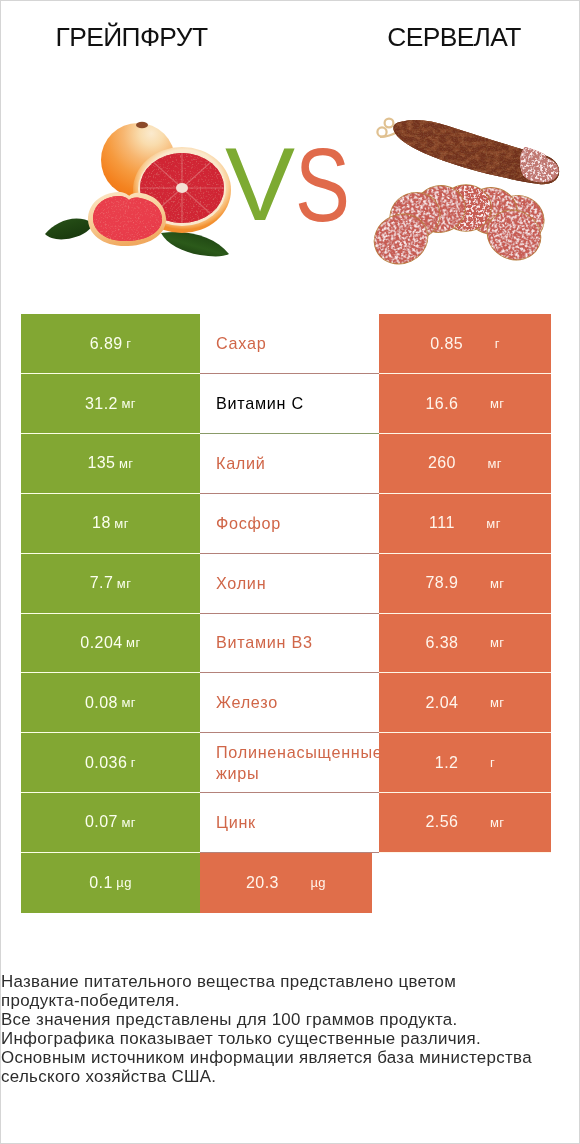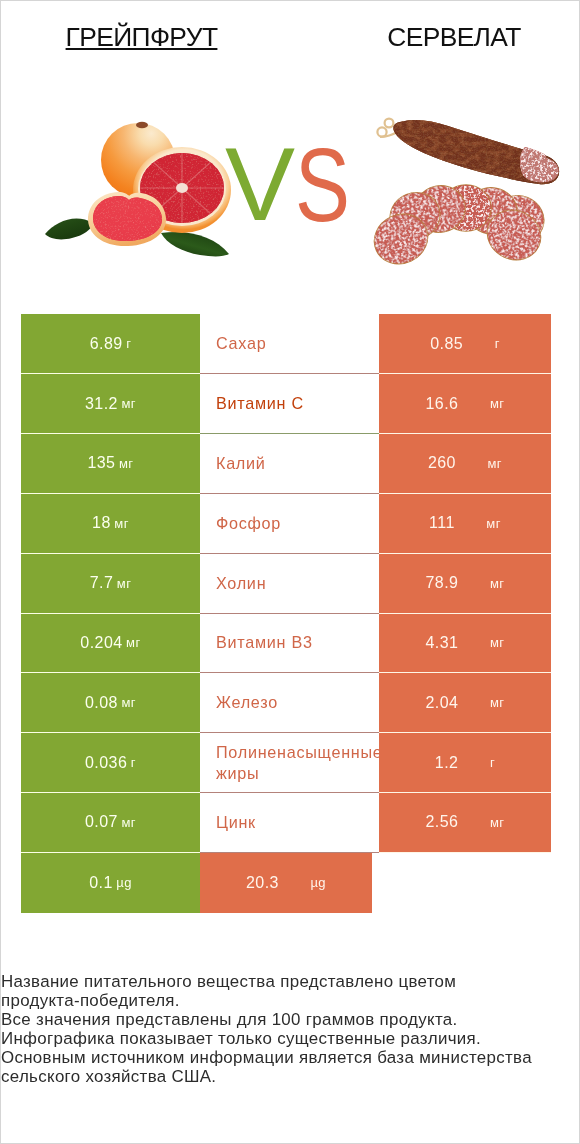--- a/index.html
+++ b/index.html
@@ -3,41 +3,41 @@
 <meta charset="utf-8">
 <style>
   html,body{margin:0;padding:0;}
   body{width:580px;height:1144px;background:#fff;
        font-family:"Liberation Sans",sans-serif;
        border:1px solid #d5d5d5;box-sizing:border-box;overflow:hidden;}
   .page{position:relative;width:578px;height:1142px;}
 
   .title{position:absolute;top:20.5px;font-size:26.4px;color:#111111;
          white-space:nowrap;font-weight:400;letter-spacing:-0.62px;}
-  #title-left{left:16px;width:249px;text-align:center;text-decoration:underline;}
+  #title-left{left:6px;width:249px;text-align:center;}
   #title-right{left:321px;width:264px;text-align:center;}
 
   .hero{position:absolute;top:0;left:0;width:578px;height:290px;}
   .heroimg{position:absolute;top:0;left:-1px;}
   .vs{position:absolute;font-size:103px;line-height:1;font-weight:400;}
   #vs-v{transform-origin:left top;}
   #vs-s{transform-origin:left top;}
   #vs-v{left:224px;top:132px;color:#7daa32;transform:scaleX(1.02);}
   #vs-s{left:294px;top:133px;color:#e06a4b;transform:scaleX(0.80);}
 
   .table{position:absolute;left:20px;top:313.3px;width:537px;}
   .row{display:flex;height:59.85px;}
   .cell{display:flex;align-items:center;justify-content:center;
         font-size:16px;box-sizing:border-box;line-height:1;letter-spacing:0.45px;}
   .c-left{width:179px;background:#82a733;color:#fbffee;}
   .c-mid{width:179px;background:#fff;overflow:hidden;padding:0 16px;}
   .c-right{width:172px;background:#e06e4a;color:#fff5ec;gap:28px;}
   .unit{font-size:13px;margin-left:3.5px;}
   .lbl{text-align:left;line-height:21px;width:147px;flex:none;letter-spacing:0.72px;font-size:16.2px;}
-  .win-left .lbl{color:#c2410c;}
+  .win-left .lbl{color:#000000;}
   .win-right .lbl{color:#d06648;}
   .sep-left{border-bottom:1.4px solid #fbffe4;}
   .sep-mid-l{border-bottom:1.4px solid #8b9c6a;}
   .sep-mid-r{border-bottom:1.4px solid #b4837b;}
   .sep-right{border-bottom:1.4px solid #fff6e6;}
 
   .footer{position:absolute;top:972px;left:0;width:578px;text-align:left;
           font-size:16.9px;color:#2c2c2c;line-height:18.9px;letter-spacing:0.32px;}
 </style>
 </head>
@@ -305,21 +305,21 @@
       </div>
       <div class="row win-right">
         <div class="cell c-left sep-left">
           <span>0.204</span>
           <span class="unit">мг</span>
         </div>
         <div class="cell c-mid sep-mid-r">
           <span class="lbl">Витамин B3</span>
         </div>
         <div class="cell c-right sep-right">
-          <span>4.31</span>
+          <span>6.38</span>
           <span class="unit">мг</span>
         </div>
       </div>
       <div class="row win-right">
         <div class="cell c-left sep-left">
           <span>0.08</span>
           <span class="unit">мг</span>
         </div>
         <div class="cell c-mid sep-mid-r">
           <span class="lbl">Железо</span>

